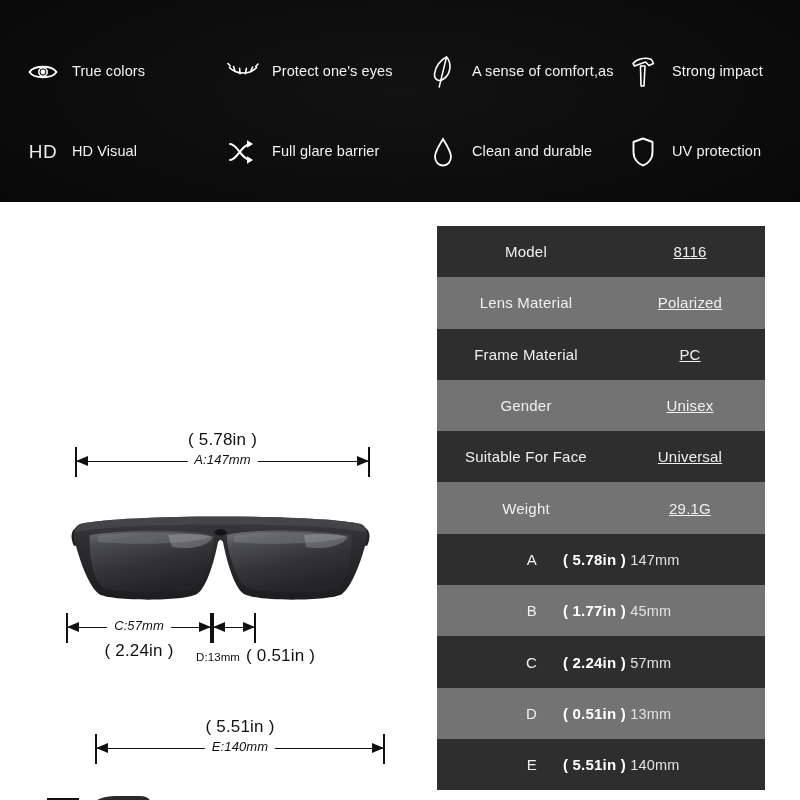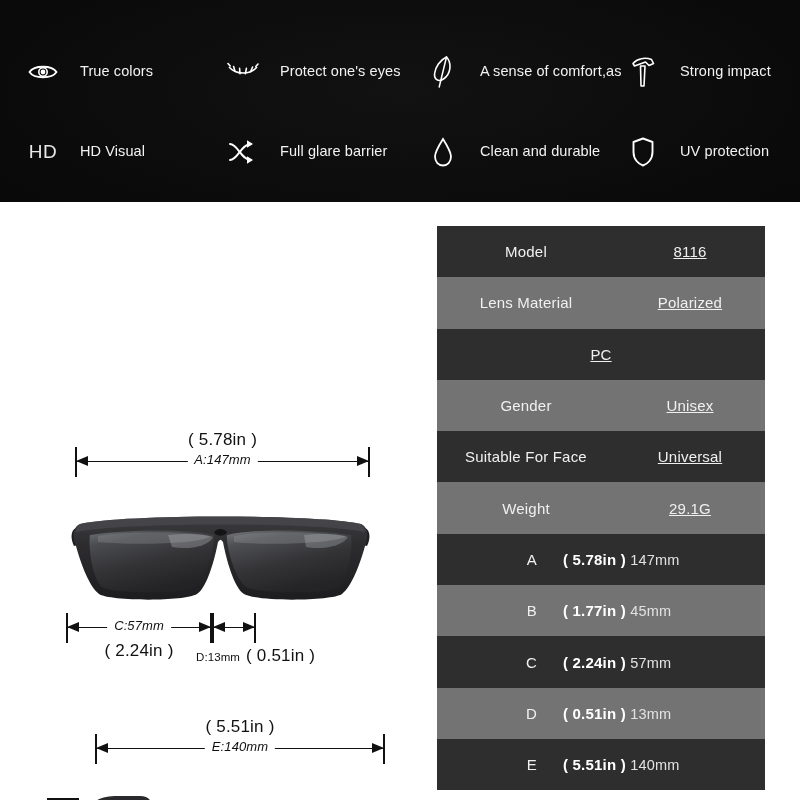--- a/index.html
+++ b/index.html
@@ -33,21 +33,20 @@
   }
   .feature-row.row-1 { top: 32px; }
   .feature-row.row-2 { top: 112px; }
   .feature-cell {
     width: 200px;
     height: 80px;
     display: flex;
     align-items: center;
     box-sizing: border-box;
     padding-left: 26px;
-    gap: 8px;
   }
   .feature-icon {
     width: 34px;
     height: 36px;
     flex: 0 0 34px;
     display: flex;
     align-items: center;
     justify-content: center;
     color: #ffffff;
     margin-right: 12px;
@@ -520,20 +519,21 @@
 
 <div class="spec-row dark">
       <div class="spec-key">Model</div>
       <div class="spec-val centered">8116</div>
     </div>
     <div class="spec-row light">
       <div class="spec-key">Lens Material</div>
       <div class="spec-val centered">Polarized</div>
     </div>
     <div class="spec-row dark">
+      <div class="spec-key">Frame Material</div>
       <div class="spec-val centered">PC</div>
     </div>
     <div class="spec-row light">
       <div class="spec-key">Gender</div>
       <div class="spec-val centered">Unisex</div>
     </div>
     <div class="spec-row dark">
       <div class="spec-key">Suitable For Face</div>
       <div class="spec-val centered">Universal</div>
     </div>

